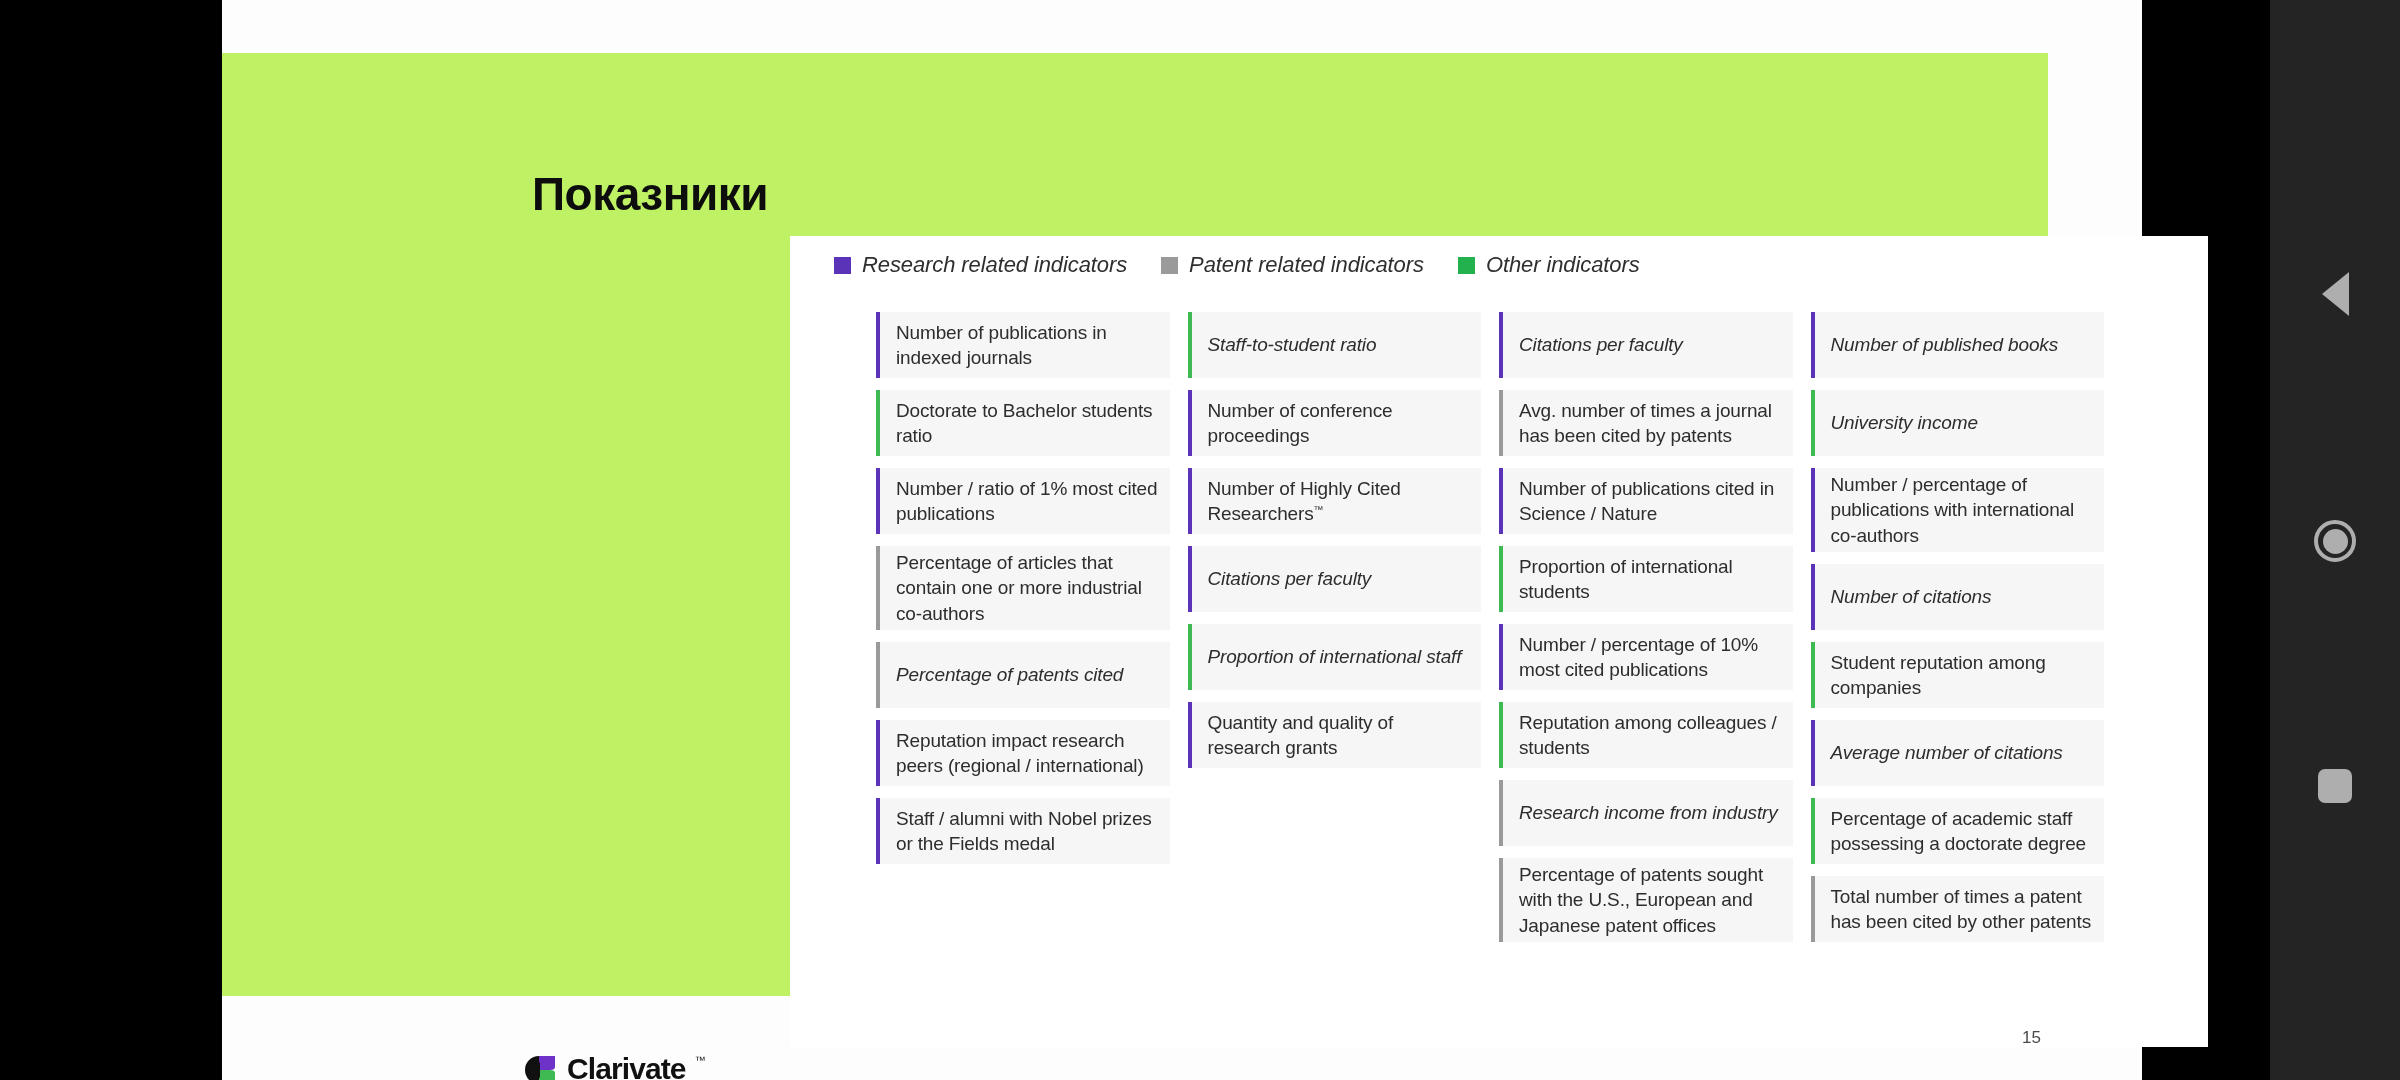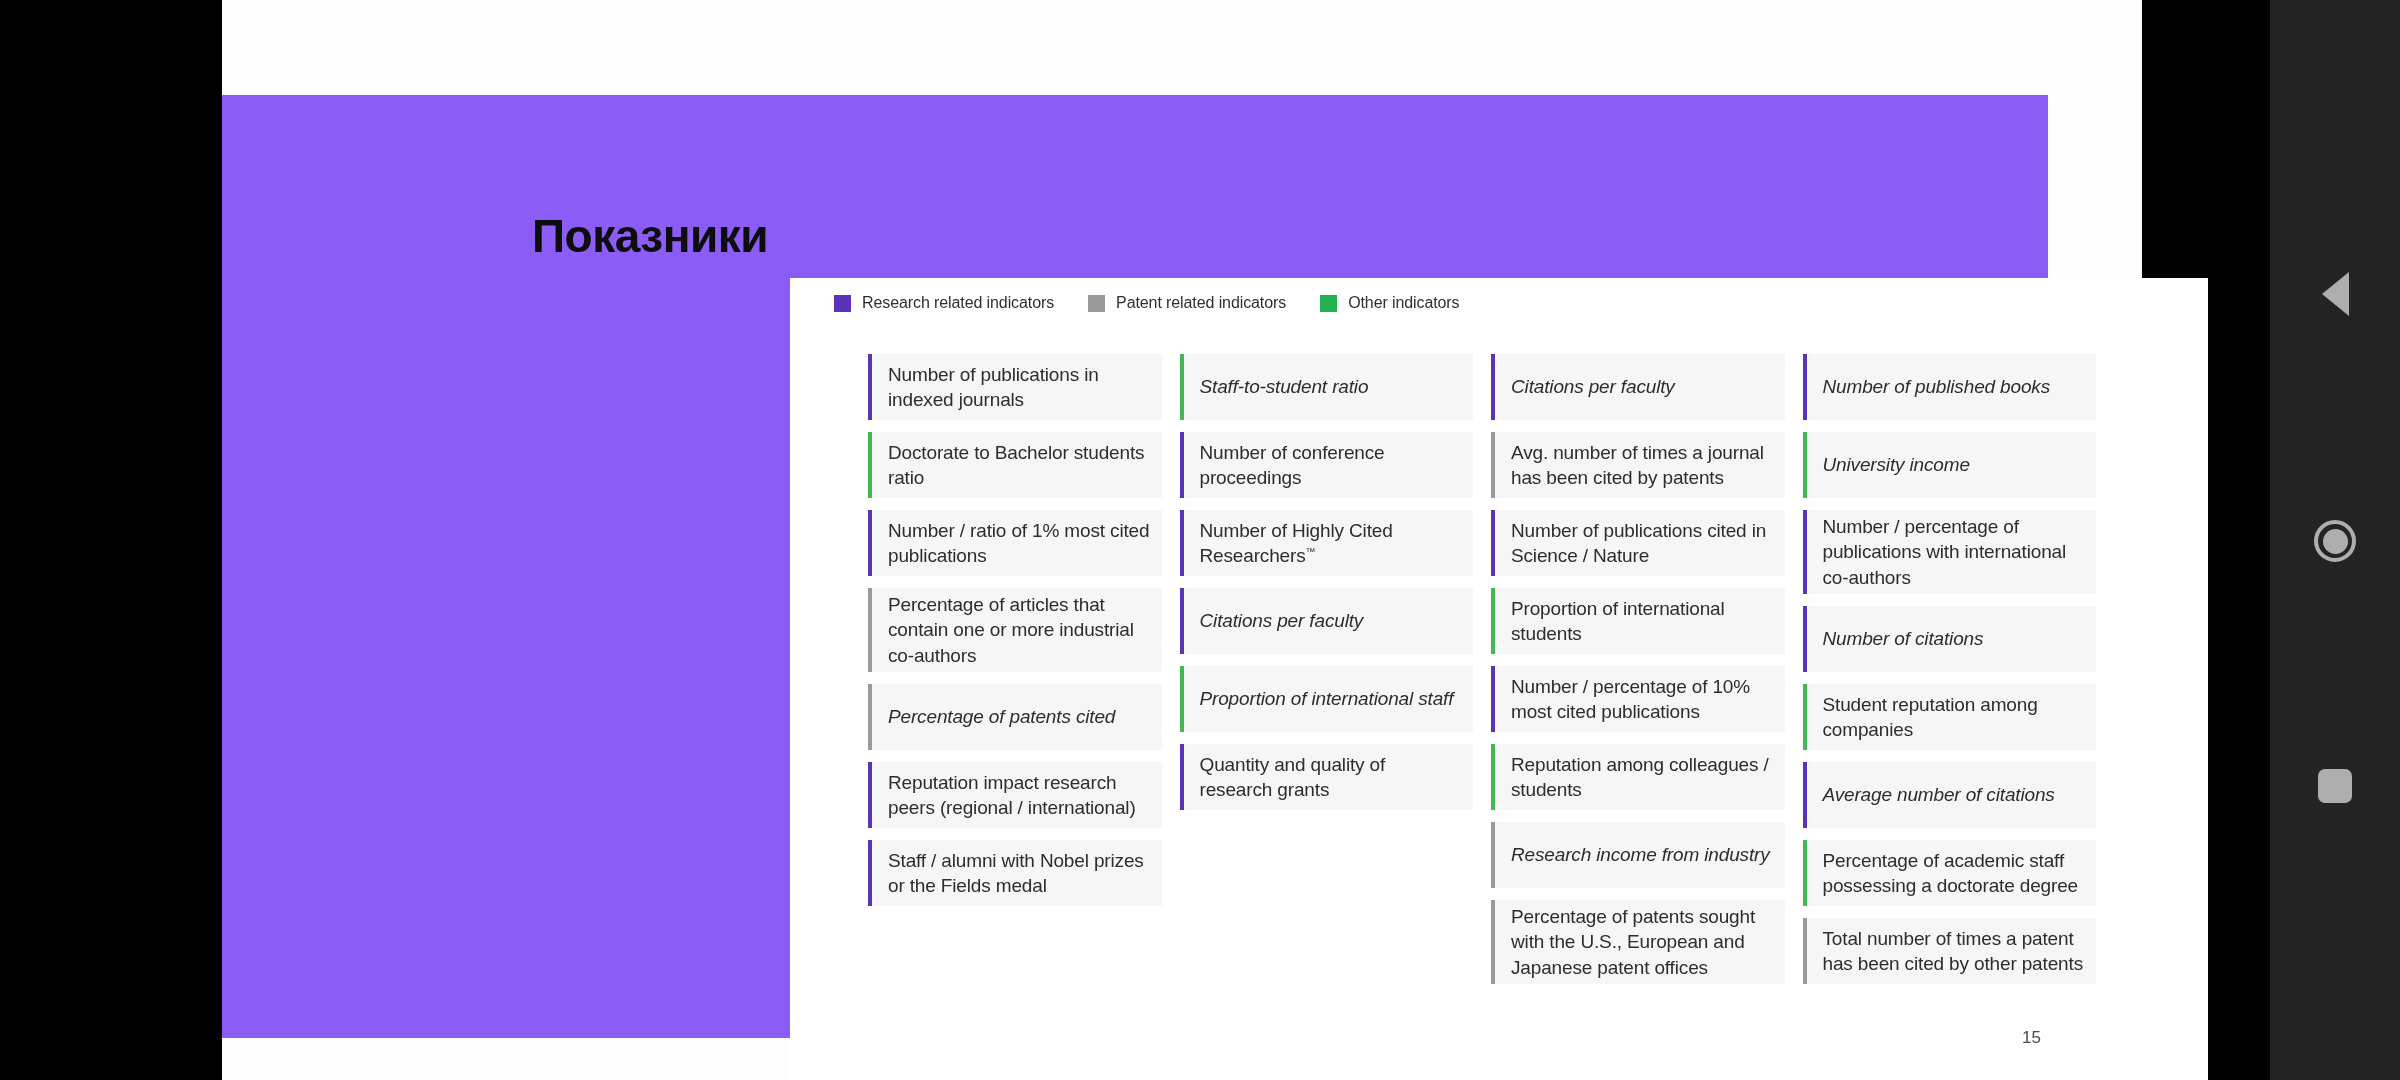--- a/index.html
+++ b/index.html
@@ -24,22 +24,21 @@
     left: 222px; top: 0px;
     width: 1920px; height: 1080px;
     background: #fdfdfd;
   }
 
   
   #slide {
     position: absolute;
     left: 222px; top: 53px;
     width: 1826px; height: 943px;
-    background: #8b5cf6;
-    margin-top: 42px;
+    background: #bef264;
   }
 
   
   #slide-title {
     position: absolute;
     left: 310px; top: 118px;
     font-size: 46px;
     font-weight: bold;
     letter-spacing: -0.5px;
     color: #0d0d0d;
@@ -67,30 +66,31 @@
   .legend-item {
     display: flex;
     align-items: center;
     gap: 11px;
   }
   .legend-swatch {
     width: 17px; height: 17px;
     flex: 0 0 auto;
   }
   .legend-label {
-    font-size: 16px;
+    font-size: 22px;
     color: #2f2f2f;
     white-space: nowrap;
     letter-spacing: -0.1px;
+    font-style: italic;
   }
 
   
   #columns {
     position: absolute;
-    left: 36px; top: 76px;
+    left: 44px; top: 76px;
     width: 1270px;
     display: flex;
     gap: 18px;
     padding-left: 42px;
   }
   .column {
     width: 324px;
     display: flex;
     flex-direction: column;
     gap: 12px;

